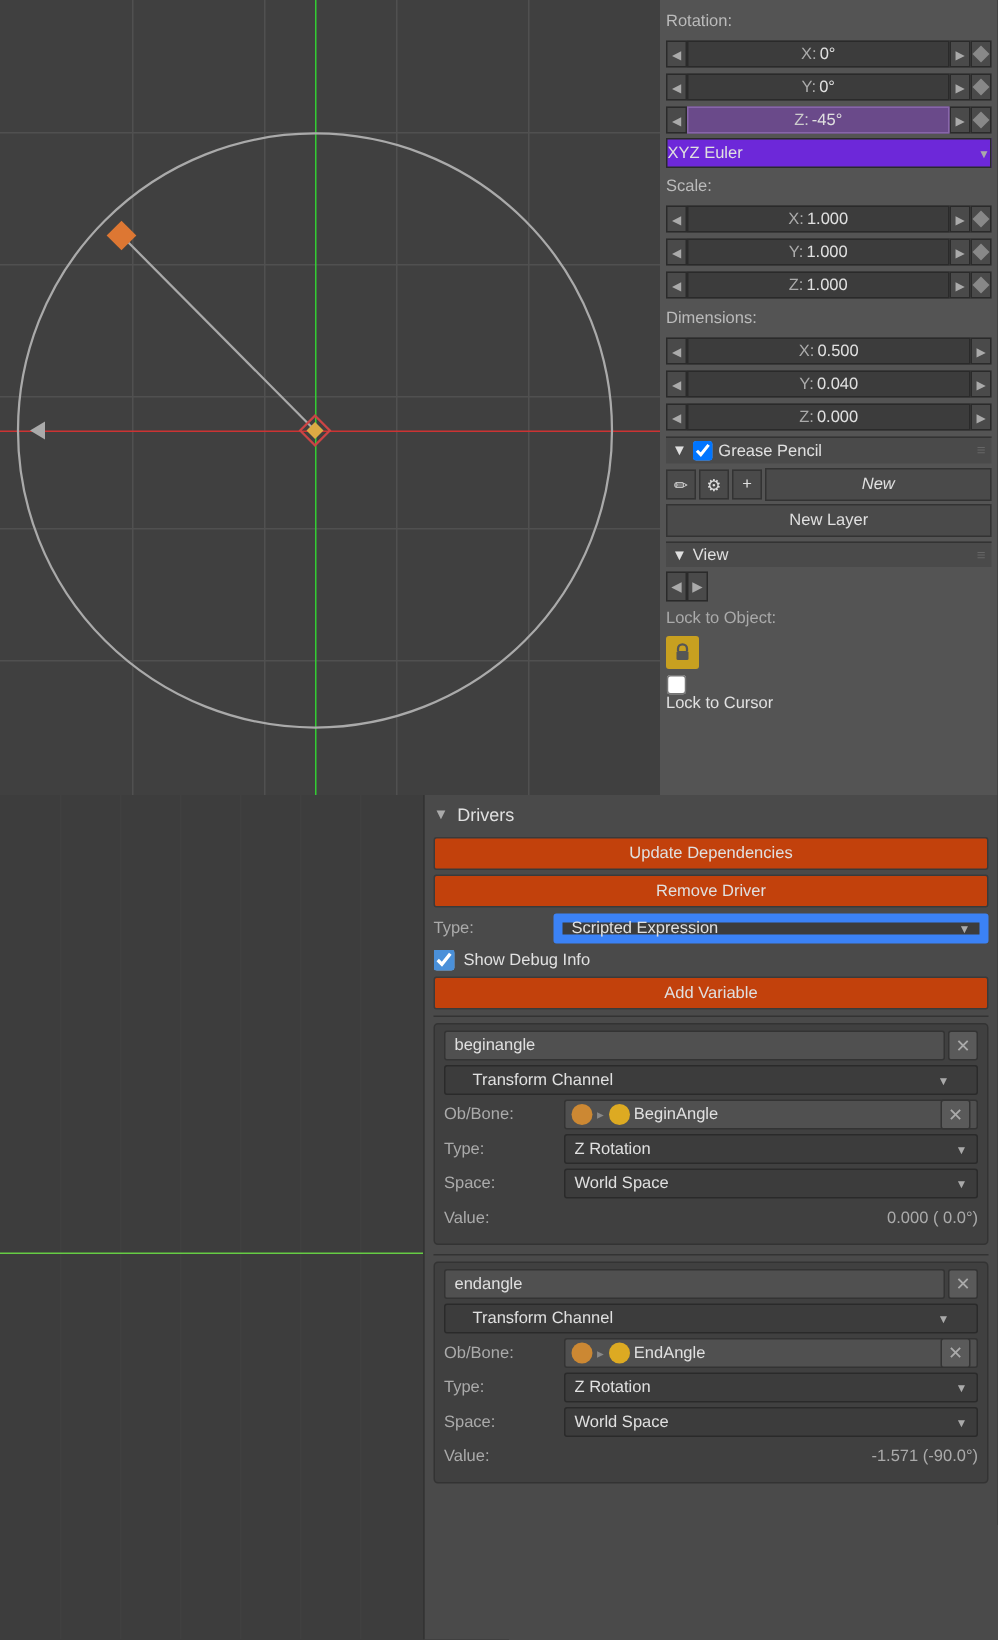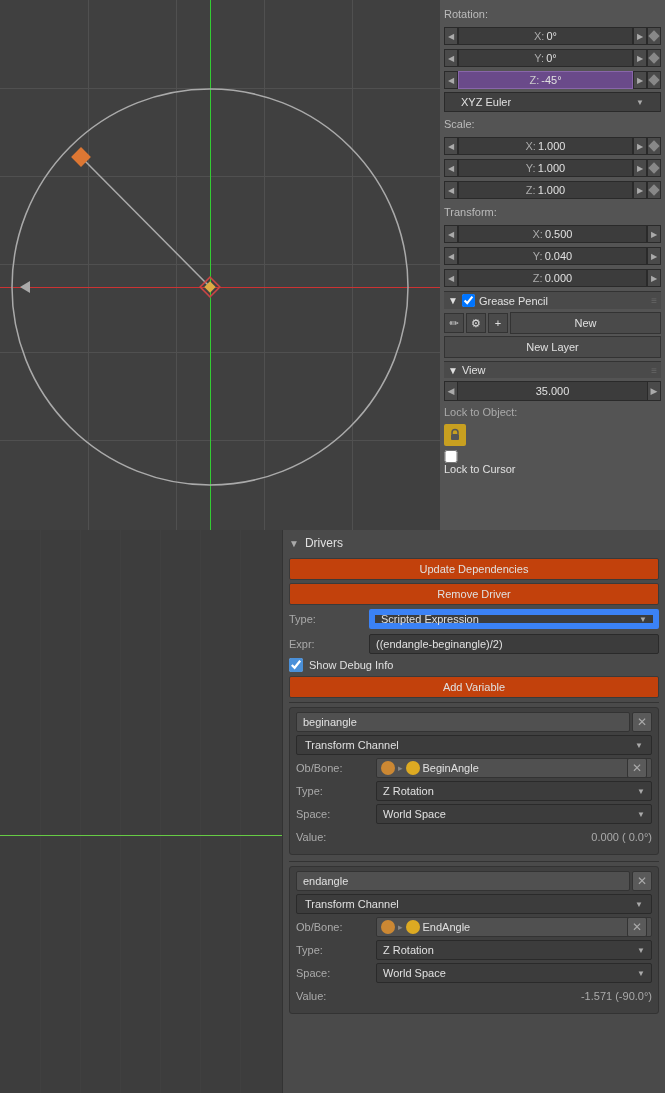--- a/index.html
+++ b/index.html
@@ -212,28 +212,28 @@
     }
 
     .dropdown-row {
       display: flex;
       align-items: center;
       margin-bottom: 2px;
     }
 
     .dropdown-full {
       width: 100%;
-      background: #404040;
+      background: #6d28d9;
       border: 1px solid #2a2a2a;
       color: #e0e0e0;
       font-size: 11px;
       height: 20px;
       display: flex;
       align-items: center;
-      padding: 0 16px;
+      padding: 0 0;
       justify-content: space-between;
       cursor: pointer;
     }
 
     .dropdown-arrow {
       font-size: 8px;
       color: #aaa;
     }
 
     .lock-row {
@@ -420,21 +420,21 @@
 
     .var-type-dropdown {
       width: 100%;
       background: #3c3c3c;
       border: 1px solid #2a2a2a;
       color: #e0e0e0;
       font-size: 11px;
       height: 20px;
       display: flex;
       align-items: center;
-      padding: 0 8px;
+      padding: 0 18px;
       justify-content: space-between;
       cursor: pointer;
       border-radius: 2px;
       margin-bottom: 3px;
     }
 
     .var-sub-row {
       display: flex;
       align-items: center;
       margin-bottom: 3px;
@@ -681,21 +681,21 @@
         <span style="margin-right:2px; color:#aaa;">Z:</span>
         <span>1.000</span>
       </div>
       <div class="prop-arrow-right">▶</div>
       <div class="prop-keyframe">
           <div class="keyframe-diamond"></div>
         </div>
     </div>
 
     <div class="prop-row">
-      <span class="prop-label">Transform:</span>
+      <span class="prop-label">Dimensions:</span>
     </div>
 
     <div class="prop-row">
       <div class="prop-arrow-left">◀</div>
       <div class="prop-field">
         <span style="margin-right:2px; color:#aaa;">X:</span>
         <span>0.500</span>
       </div>
       <div class="prop-arrow-right">▶</div>
     </div>
@@ -722,37 +722,34 @@
       <span class="section-triangle">▼</span>
       <input type="checkbox" class="section-checkbox" checked="" style="">
       <span>Grease Pencil</span>
       <span style="margin-left:auto; color:#666; font-size:10px;">≡</span>
     </div>
 
     <div class="grease-toolbar">
       <div class="grease-icon">✏</div>
       <div class="grease-icon">⚙</div>
       <div class="grease-icon">+</div>
-      <div class="full-btn" style="flex:1; margin:0;">New</div>
+      <div class="full-btn" style="flex:1; margin:0;font-style:italic;">New</div>
     </div>
 
     <div class="full-btn">New Layer</div>
 
 
     <div class="section-header">
       <span class="section-triangle">▼</span>
       <span>View</span>
       <span style="margin-left:auto; color:#666; font-size:10px;">≡</span>
     </div>
 
     <div class="lens-row">
       <div class="lens-arrow-left">◀</div>
-      <div class="lens-field">
-        <span>35.000</span>
-      </div>
       <div class="lens-arrow-left" style="width:14px;">▶</div>
     </div>
 
     <div class="view-label-row">
       <span style="color:#aaa; font-size:11px; margin-right:4px;">Lock to Object:</span>
     </div>
     <div style="margin-bottom:4px;">
       <div class="lock-icon-box">
         <svg width="14" height="14" viewBox="0 0 14 14">
           <rect x="3" y="6" width="8" height="6" rx="1" fill="#555"></rect>
@@ -794,26 +791,20 @@
     <div class="drv-btn">Remove Driver</div>
 
     <div class="drv-row">
       <span class="drv-label">Type:</span>
       <div class="drv-dropdown">
         <span>Scripted Expression</span>
         <span class="dropdown-arrow">▼</span>
       </div>
     </div>
 
-    <div class="drv-row">
-      <span class="drv-label">Expr:</span>
-      <div class="drv-input" style="display:flex; align-items:center; background:#3c3c3c; border:1px solid #2a2a2a; color:#e0e0e0; padding: 0 6px; border-radius:2px;">
-        <span>((endangle-beginangle)/2)</span>
-      </div>
-    </div>
 
     <div class="checkbox-row">
       <input type="checkbox" class="debug-cb" checked="" style="">
       <span>Show Debug Info</span>
     </div>
 
 
     <div class="drv-btn">Add Variable</div>
 
     <hr class="section-divider">

